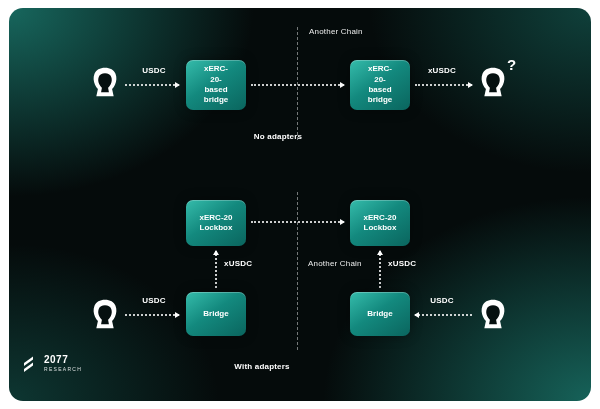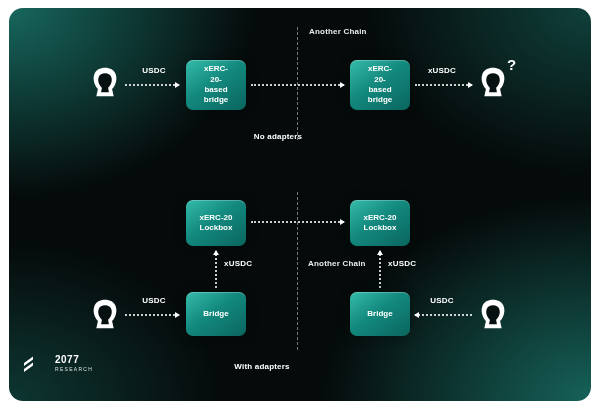--- a/index.html
+++ b/index.html
@@ -12,21 +12,21 @@
     background:
       radial-gradient(42% 48% at 0% 0%,   rgba(24,108,98,0.95) 0%, rgba(24,108,98,0) 100%),
       radial-gradient(38% 42% at 100% 0%, rgba(24,108,98,0.55) 0%, rgba(24,108,98,0) 100%),
       radial-gradient(46% 52% at 100% 100%, rgba(24,108,98,0.90) 0%, rgba(24,108,98,0) 100%),
       radial-gradient(36% 40% at 0% 100%, rgba(24,108,98,0.45) 0%, rgba(24,108,98,0) 100%),
       #050b0b;
   }
 
   .lbl { position:absolute; color:#ffffff; font-size:8px; font-weight:700; letter-spacing:.2px; line-height:1.2; white-space:nowrap; }
   .lbl.center { text-align:center; }
-  .chain { font-weight:700; color:rgba(255,255,255,.92);text-align:right; }
+  .chain { font-weight:400; color:rgba(255,255,255,.92);text-align:right; }
 
   .node {
     position:absolute; border-radius:7px; color:#ffffff; font-weight:700; font-size:8px; line-height:1.3;
     display:flex; align-items:center; justify-content:center; text-align:center; padding:15px;
     background:linear-gradient(145deg, #35bcab 0%, #13897e 45%, #0a655e 100%);
     box-shadow: inset 0 1px 0 rgba(255,255,255,.25), 0 0 12px rgba(0,0,0,.35);
   }
 
   .arr { position:absolute; height:0; border-top:2px dotted rgba(255,255,255,.8); }
   .arr.right::after {
@@ -41,21 +41,21 @@
   .varr.up::before {
     content:""; position:absolute; left:-4.5px; top:-1px; width:0; height:0;
     border-bottom:5px solid #ffffff; border-left:3.5px solid transparent; border-right:3.5px solid transparent;
   }
 
   .divider { position:absolute; width:0; border-left:1px dashed rgba(255,255,255,.45); }
 
   .person { position:absolute; width:30px; height:32px; }
   .qmark { position:absolute; color:#ffffff; font-size:15px; font-weight:700; }
 
-  .logo { position:absolute; left:22px; top:355px; display:flex; align-items:center; gap:20px; color:#ffffff; }
+  .logo { position:absolute; left:22px; top:355px; display:flex; align-items:center; gap:9px; color:#ffffff; }
   .logo-line1 { font-size:10px; font-weight:700; letter-spacing:.5px; line-height:1; }
   .logo-line2 { font-size:5px; font-weight:400; letter-spacing:1.3px; line-height:1; margin-top:2px; color:rgba(255,255,255,.85); }
 </style>
 </head>
 <body>
 
 <div class="page">
   <div class="canvas"></div>
 
   <div class="divider" style="left:297px;top:27px;height:113px"></div>

